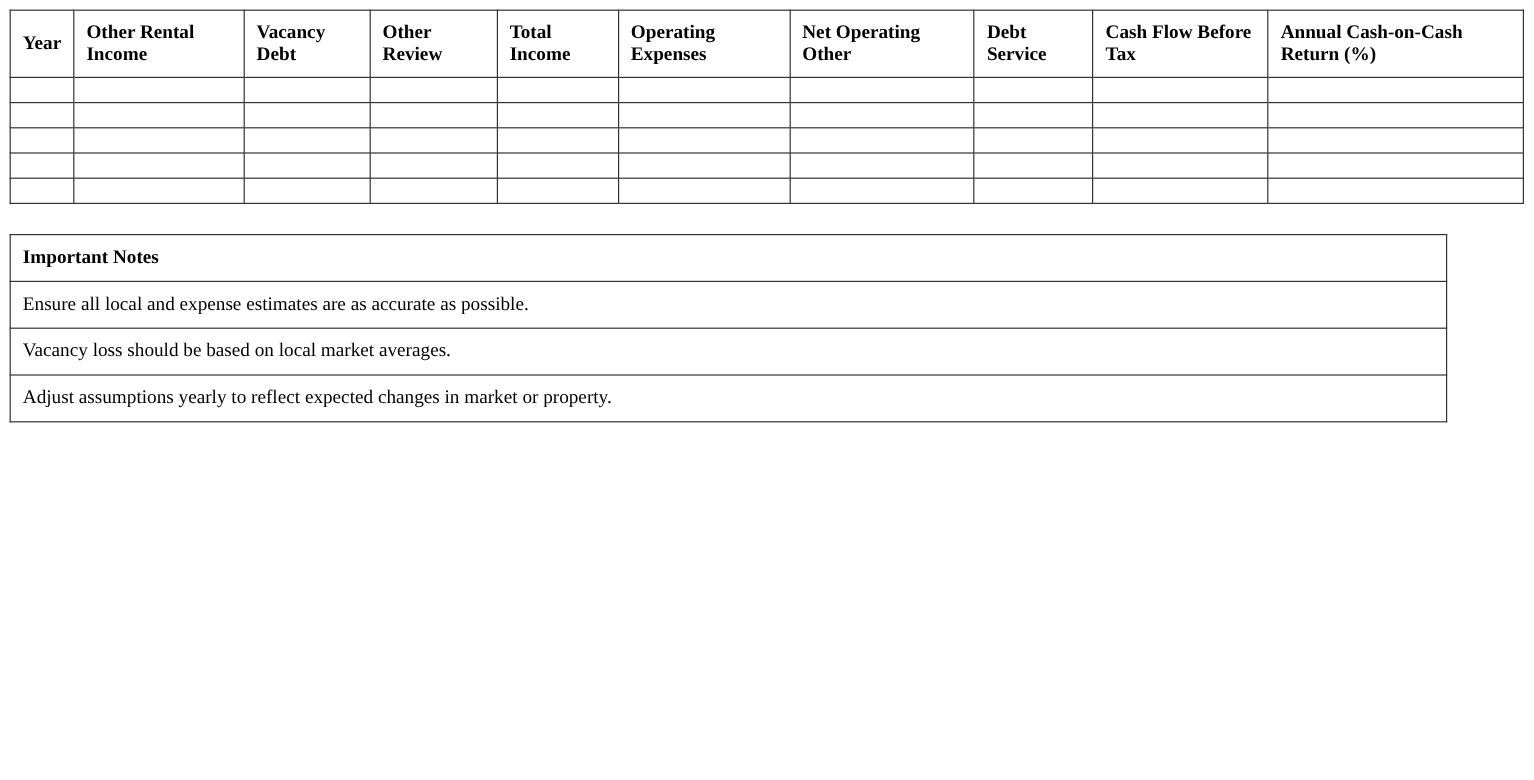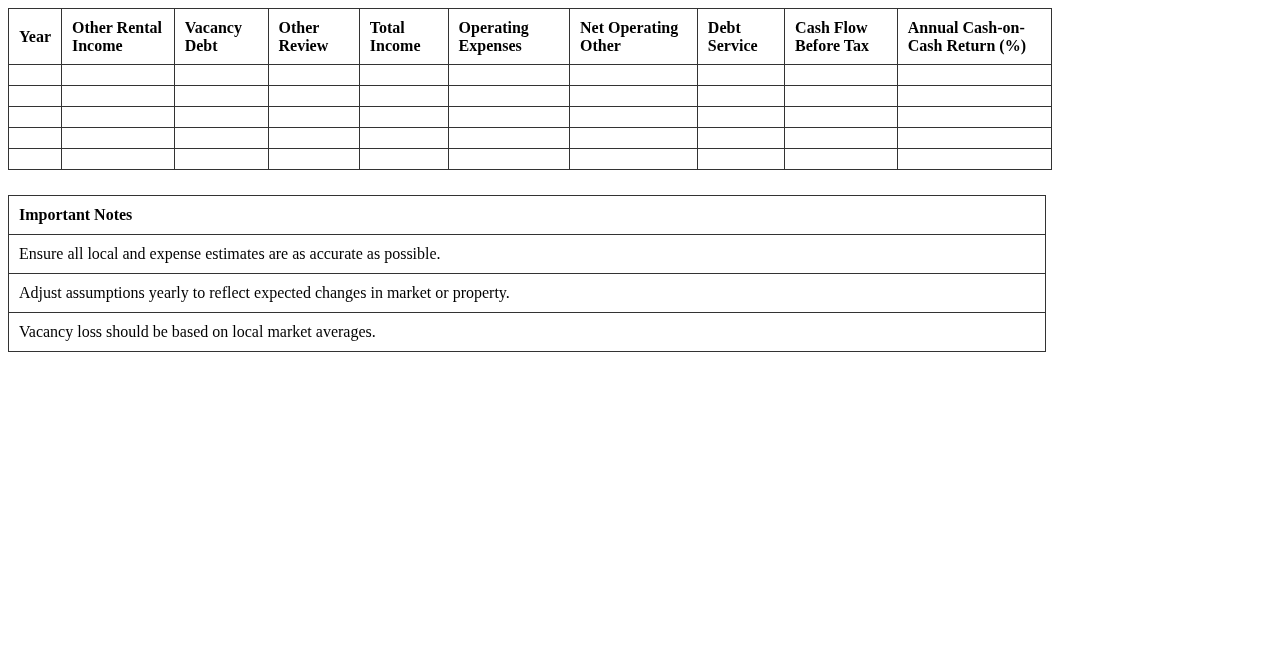--- a/index.html
+++ b/index.html
@@ -16,42 +16,42 @@
       position: relative;
       overflow: hidden;
     }
     table {
       border-collapse: collapse;
       position: absolute;
       left: 8px;
     }
     #cashflow-table {
       top: 8px;
-      width: 1044px;
+      width: 1262px;
     }
     #cashflow-table th,
     #cashflow-table td {
       border: 1px solid #333333;
       padding: 0 10px;
       text-align: left;
       vertical-align: middle;
     }
     #cashflow-table th {
       font-weight: bold;
       line-height: 18px;
       height: 56px;
       box-sizing: border-box;
     }
     #cashflow-table td {
       height: 21px;
       box-sizing: border-box;
     }
     #notes-table {
       top: 195px;
-      width: 1038px;
+      width: 1198px;
     }
     #notes-table td {
       border: 1px solid #333333;
       padding: 0 10px;
       height: 39px;
       box-sizing: border-box;
       vertical-align: middle;
       text-align: left;
     }
     #notes-table td.notes-heading {
@@ -154,19 +154,19 @@
 
 <table id="notes-table">
   <tbody>
     <tr>
       <td class="notes-heading">Important Notes</td>
     </tr>
     <tr>
       <td>Ensure all local and expense estimates are as accurate as possible.</td>
     </tr>
     <tr>
-      <td>Adjust assumptions yearly to reflect expected changes in market or property.</td>
+      <td>Vacancy loss should be based on local market averages.</td>
     </tr>
     <tr>
-      <td>Vacancy loss should be based on local market averages.</td>
+      <td>Adjust assumptions yearly to reflect expected changes in market or property.</td>
     </tr>
   </tbody>
 </table>
 
 </body></html>

